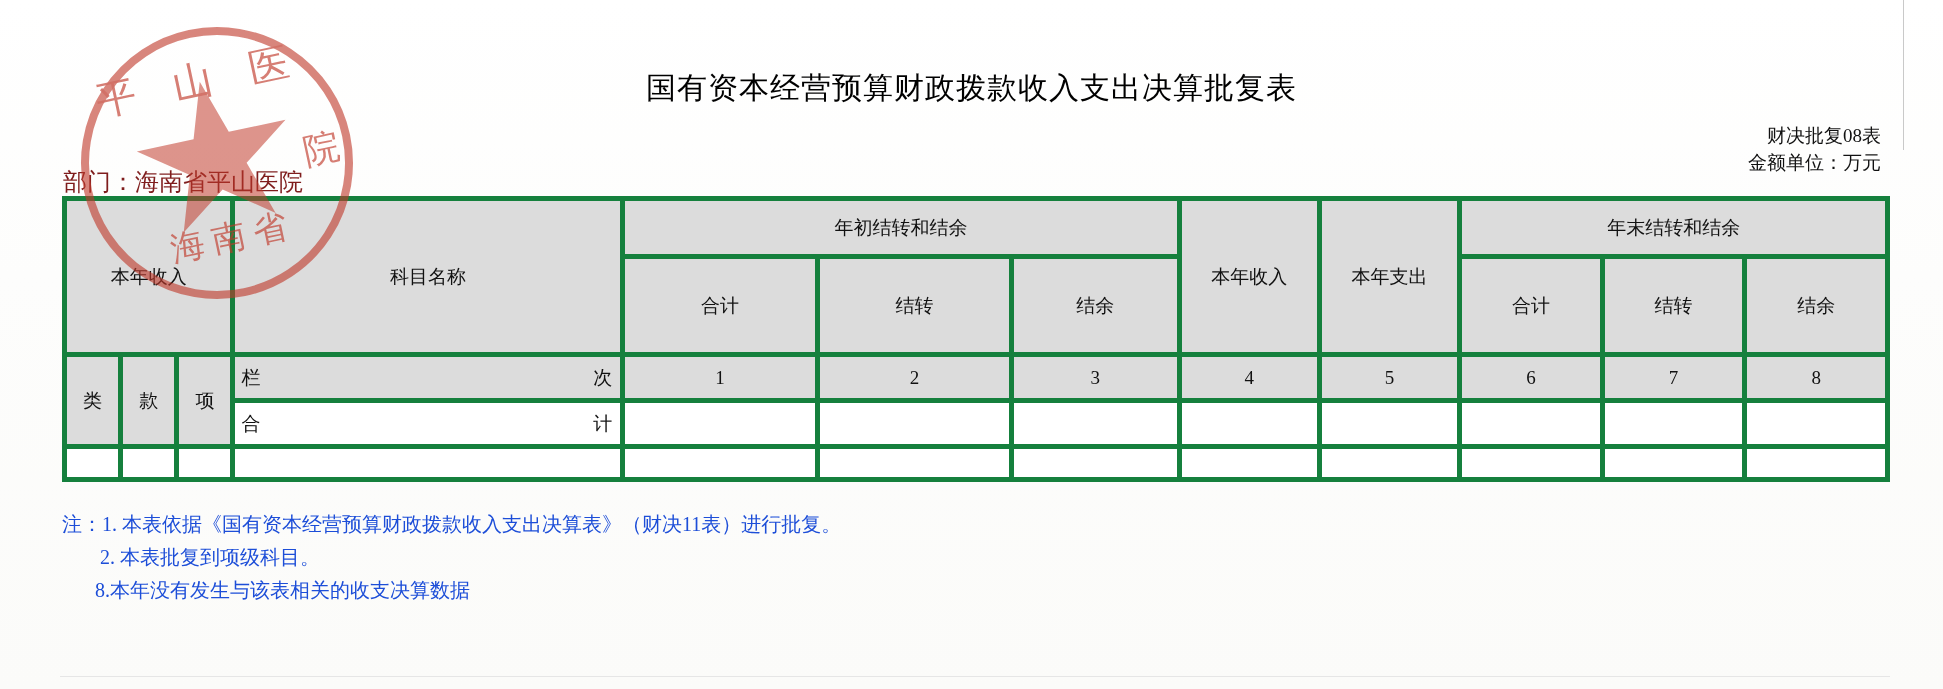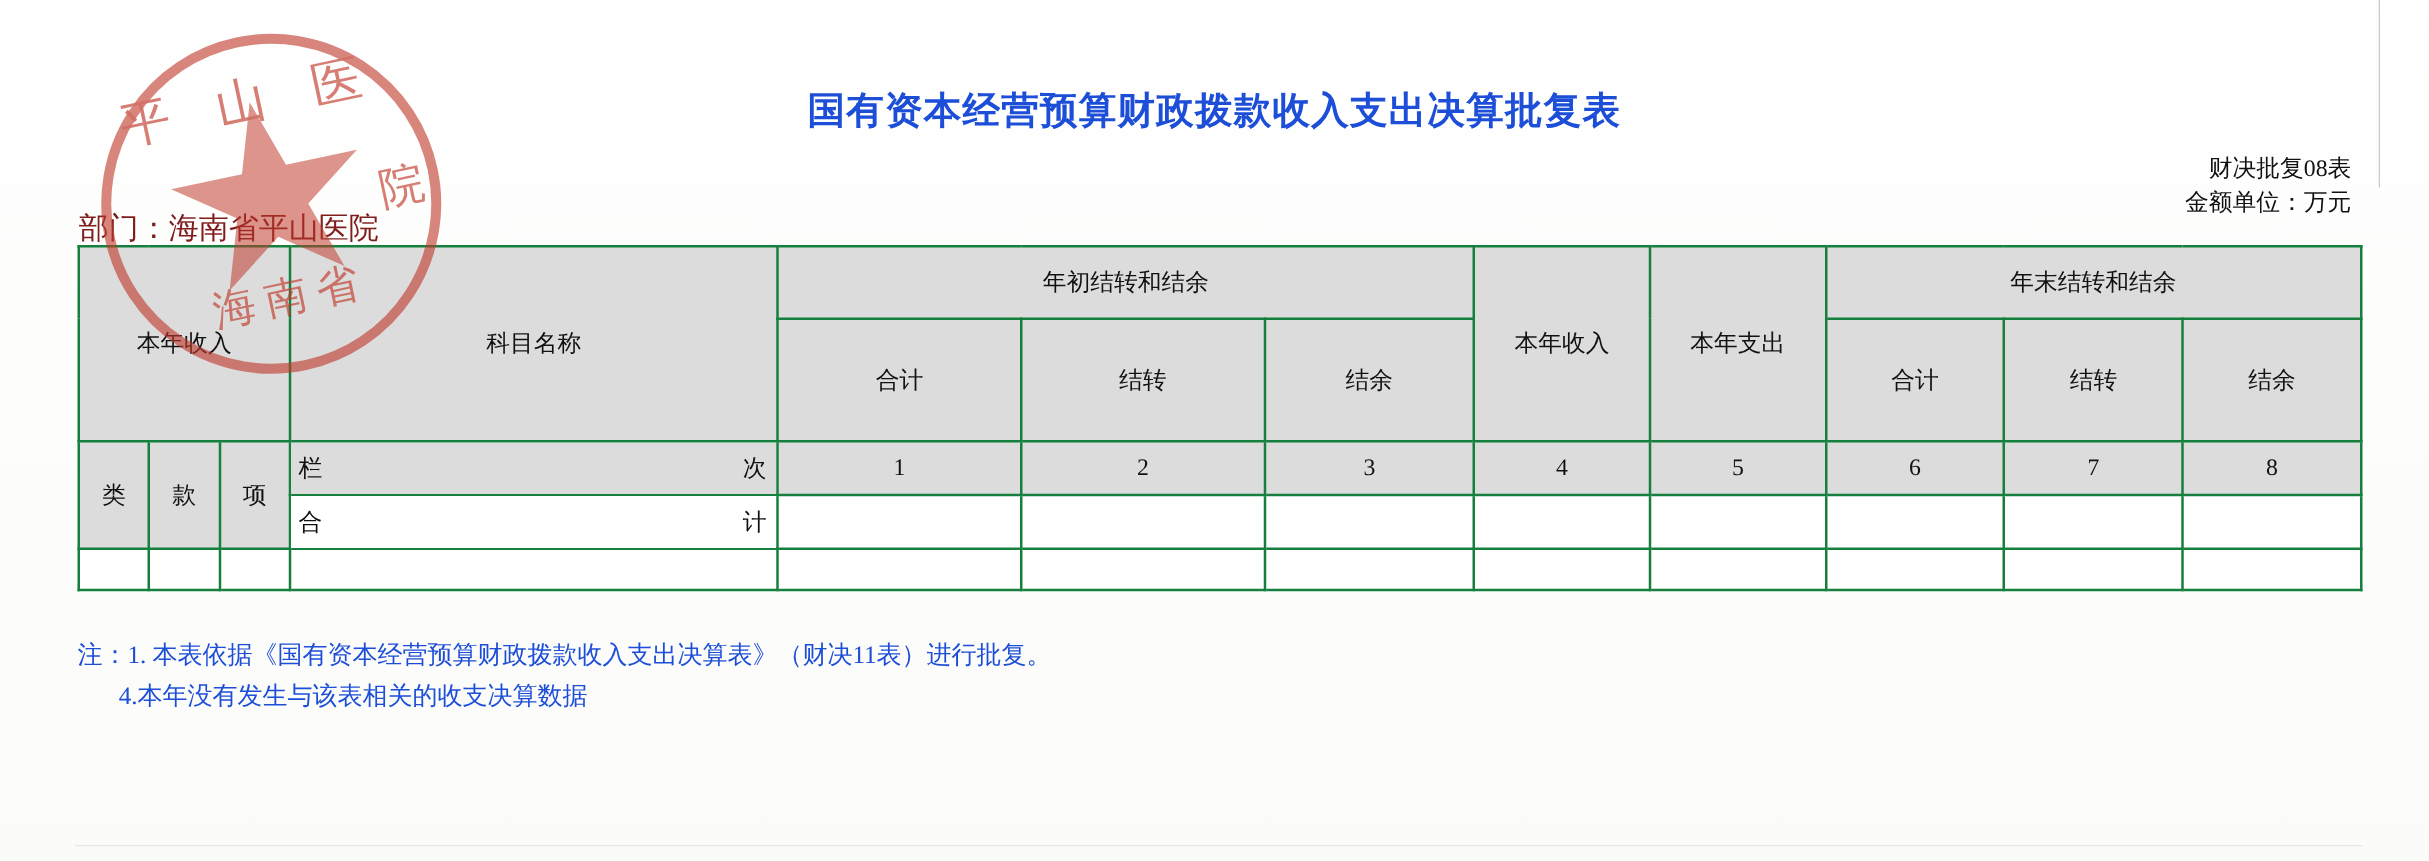--- a/index.html
+++ b/index.html
@@ -48,23 +48,23 @@
     background: #e6e6e6;
   }
 
   .title {
     position: absolute;
     left: 0;
     top: 68px;
     width: 1943px;
     text-align: center;
     font-size: 30px;
-    font-weight: bold;
+    font-weight: normal;
     letter-spacing: 1px;
-    color: #1d4ed8;
+    color: #000000;
   }
 
   .meta-right {
     position: absolute;
     right: 62px;
     top: 122px;
     text-align: right;
     font-size: 19px;
     line-height: 27px;
     color: #111;
@@ -83,21 +83,21 @@
   table.main {
     position: absolute;
     left: 62px;
     top: 196px;
     width: 1828px;
     border-collapse: collapse;
     table-layout: fixed;
     font-size: 19px;
   }
   table.main th, table.main td {
-    border: 2px solid #15803d;
+    border: 5px solid #15803d;
     text-align: center;
     vertical-align: middle;
     padding: 0;
     color: #111;
     font-weight: normal;
   }
   .hdr-cell {
     background: #dcdcdc;
   }
   .row-h1 { height: 58px; }
@@ -272,21 +272,22 @@
         <td class="blank-cell"></td>
         <td class="blank-cell"></td>
         <td class="blank-cell"></td>
         <td class="blank-cell"></td>
       </tr>
     </tbody>
   </table>
 
   <div class="notes">
     <div class="note-indent-1"><span>注：</span><span>1. 本表依据《国有资本经营预算财政拨款收入支出决算表》（财决11表）进行批复。</span></div>
-    <div class="note-indent-3">4.本年没有发生与该表相关的收支决算数据</div>
+    <div class="note-indent-2">2. 本表批复到项级科目。</div>
+    <div class="note-indent-3">8.本年没有发生与该表相关的收支决算数据</div>
   </div>
 
   <svg class="seal" viewBox="0 0 290 290">
     <g transform="rotate(-12 145 145)">
       <circle cx="145" cy="145" r="132" fill="none" stroke="#c0392b" stroke-width="8" opacity="0.85"></circle>
       <path d="M145 62 L163 117 L221 117 L174 151 L192 206 L145 172 L98 206 L116 151 L69 117 L127 117 Z" fill="#c0392b" opacity="0.75"></path>
       <text x="145" y="74" font-family="'Liberation Serif', serif" font-size="40" fill="#c0392b" text-anchor="middle" opacity="0.9" letter-spacing="14">平 山 医</text>
       <text x="145" y="232" font-family="'Liberation Serif', serif" font-size="34" fill="#c0392b" text-anchor="middle" opacity="0.9" letter-spacing="8">海南省</text>
       <text x="250" y="165" font-family="'Liberation Serif', serif" font-size="36" fill="#c0392b" text-anchor="middle" opacity="0.9">院</text>
     </g>

